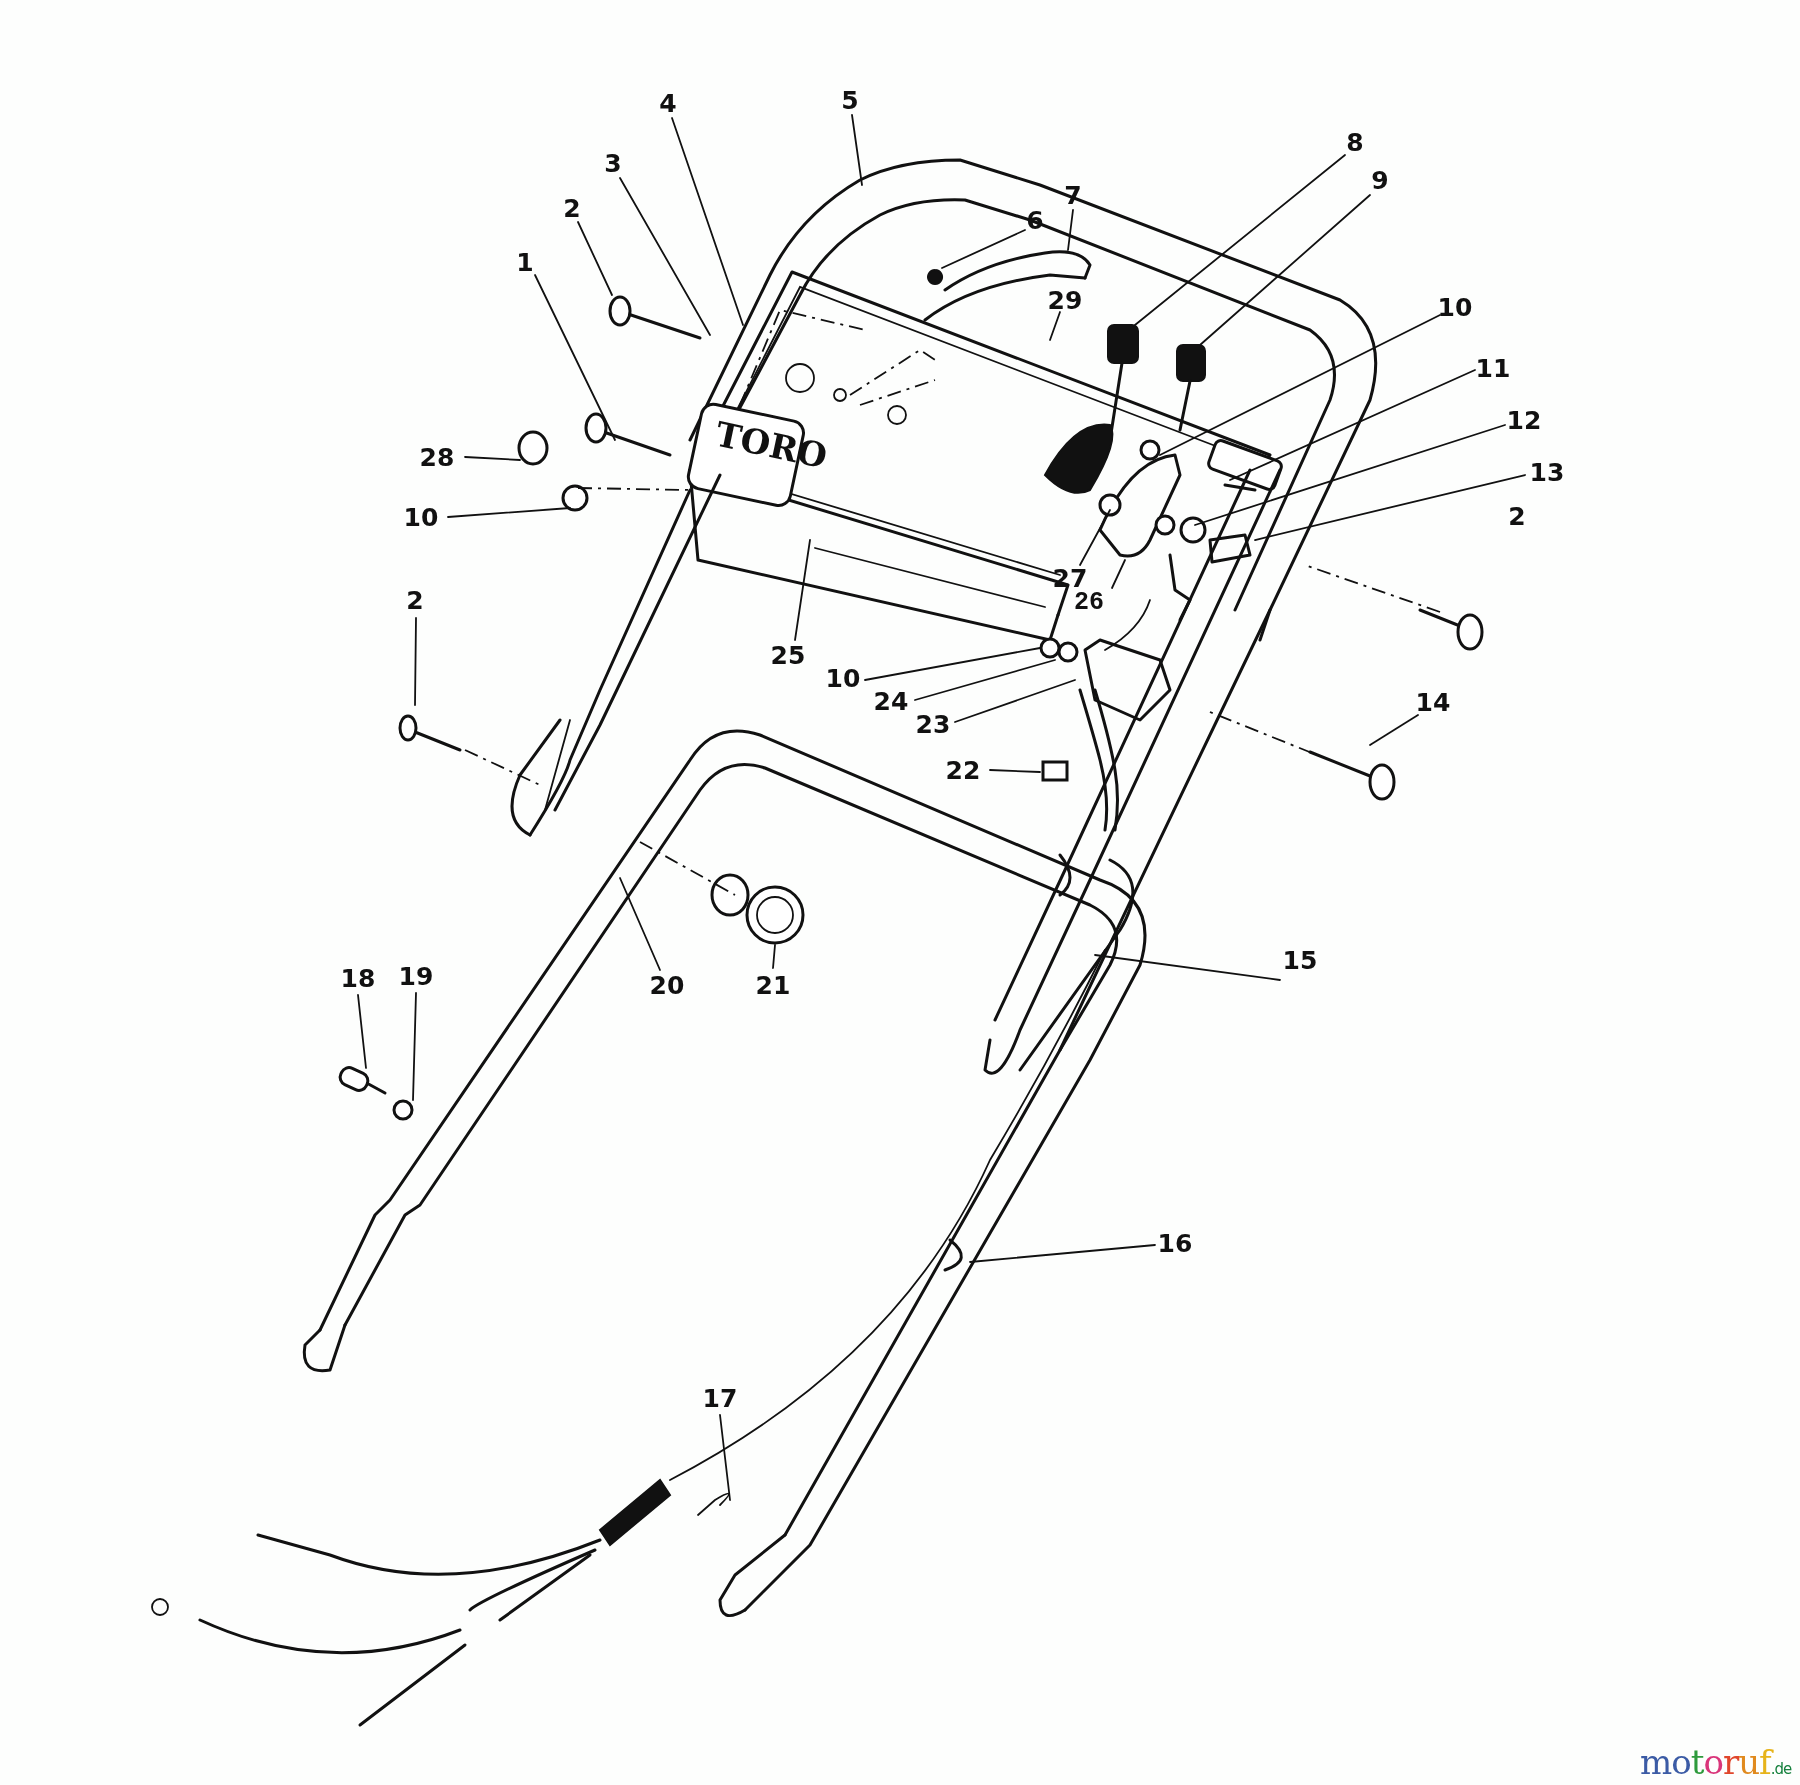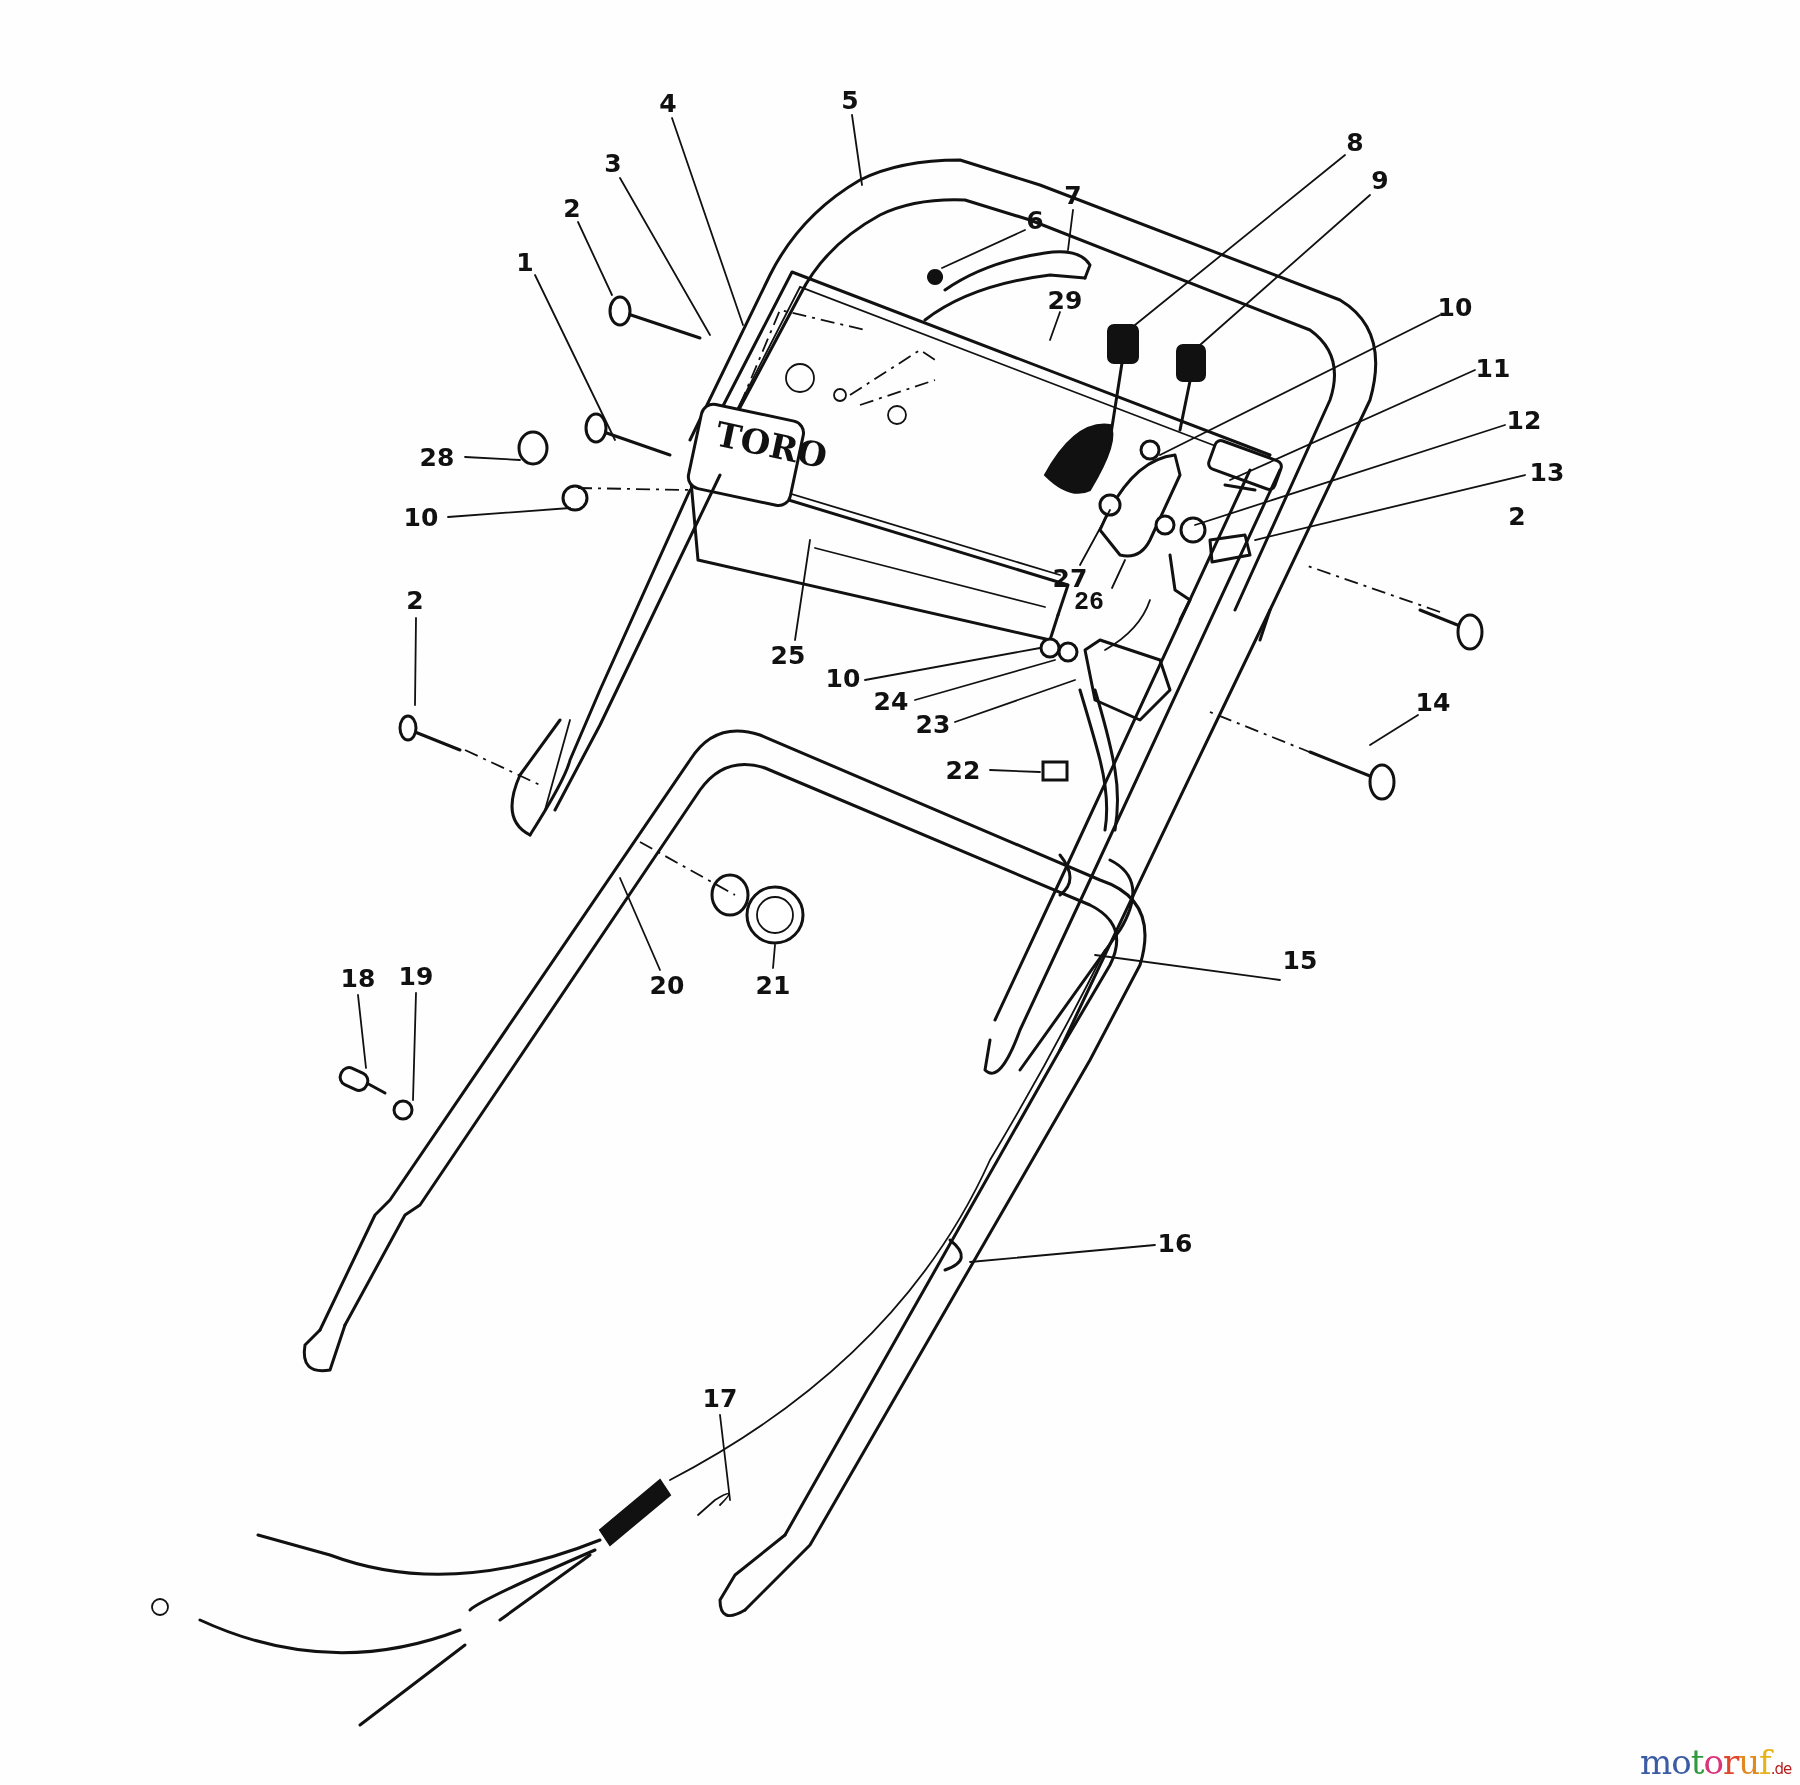--- a/index.html
+++ b/index.html
@@ -1,20 +1,20 @@
 <!DOCTYPE html>
 <html><head>
 <meta charset="utf-8">
 <style>
   html, body { margin:0; padding:0; background:#fdfefd; }
   body { width:1800px; height:1785px; position:relative; overflow:hidden; font-family:"Liberation Sans", sans-serif; }
   #diagram { position:absolute; left:0; top:0; width:1800px; height:1785px; }
   .callout { position:absolute; font-family:"DejaVu Sans", sans-serif; font-weight:bold; font-size:25px; color:#111; line-height:1; transform:translate(-50%,-50%); white-space:nowrap; }
   .watermark { position:absolute; left:1640px; top:1742px; font-family:"DejaVu Serif", serif; font-size:34px; letter-spacing:-1px; }
-  .watermark .suffix { font-family:"DejaVu Sans", sans-serif; font-size:15px; color:#b91c1c; }
+  .watermark .suffix { font-family:"DejaVu Sans", sans-serif; font-size:15px; color:#15803d; }
   svg .ln { fill:none; stroke:#111; stroke-width:3; stroke-linecap:round; stroke-linejoin:round; }
   svg .thin { fill:none; stroke:#111; stroke-width:1.8; stroke-linecap:round; }
   svg .dash { fill:none; stroke:#111; stroke-width:1.8; stroke-dasharray:14 6 3 6; }
   svg .solid { fill:#111; stroke:#111; stroke-width:2; }
   svg .part { fill:#fff; stroke:#111; stroke-width:3; }
 </style>
 </head>
 <body>
 
 <svg id="diagram" viewBox="0 0 1800 1785" xmlns="http://www.w3.org/2000/svg">

